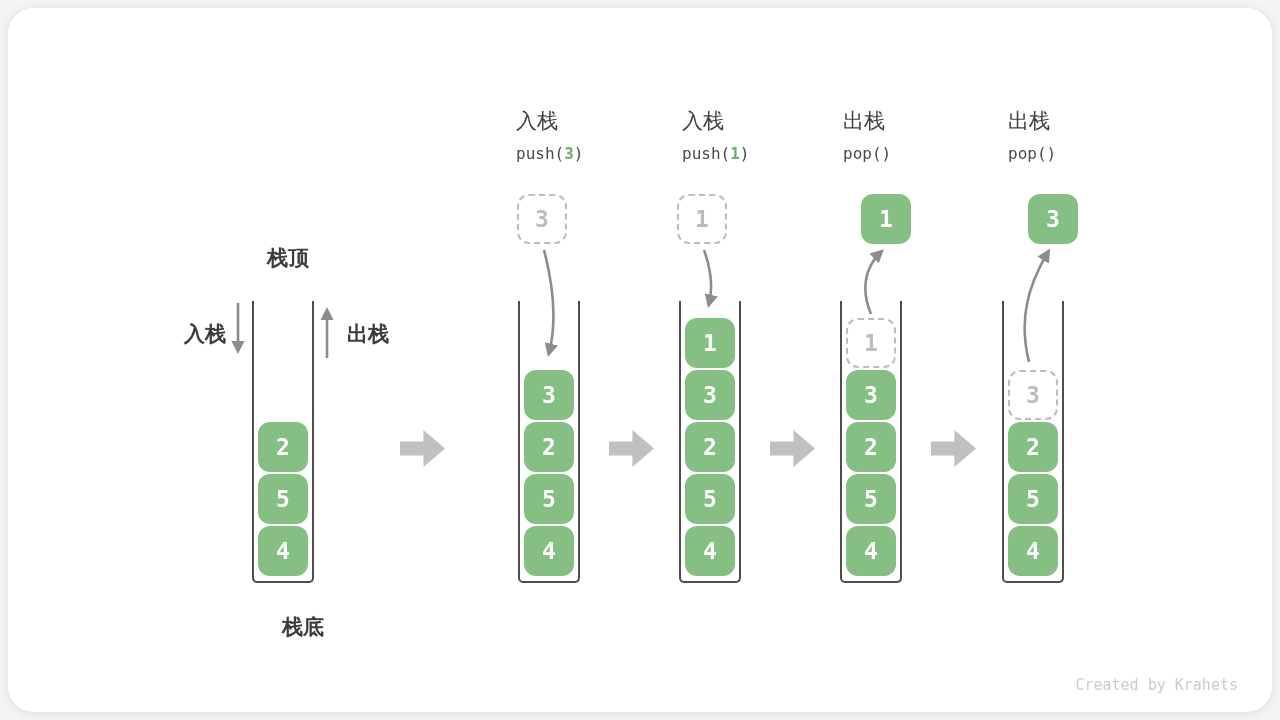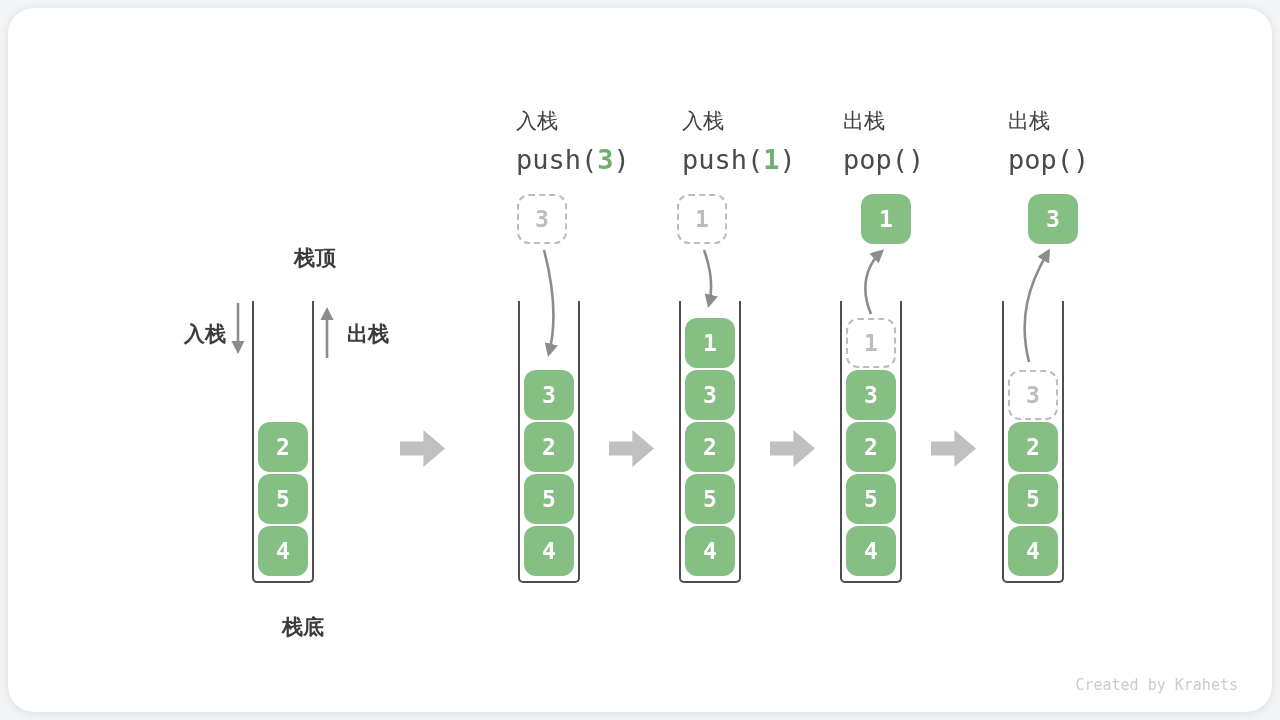--- a/index.html
+++ b/index.html
@@ -31,29 +31,29 @@
     font-family: "DejaVu Sans Mono", "Liberation Mono", monospace;
     font-size: 24px; font-weight: 600; color: #3a3a3a;
     letter-spacing: 1px;
   }
 
   
   .op { position: absolute; top: 107px; }
   .op-cn { font-size: 21px; font-weight: 500; color: #404040; margin-bottom: 9px; }
   .op-code {
     font-family: "DejaVu Sans Mono", "Liberation Mono", monospace;
-    font-size: 27px; color: #4a4a4a; font-weight: 500; text-align: right;
+    font-size: 16px; color: #4a4a4a; font-weight: 500; text-align: right;
   }
   .op-code .green { color: var(--code-green, #6fae6f); font-weight: 700; }
   .op-1 { left: 516px; } .op-2 { left: 682px; }
   .op-3 { left: 843px; } .op-4 { left: 1008px; }
 
   
   .lbl { position: absolute; font-size: 21px; font-weight: 700; color: #3b3b3b; }
-  .lbl-top    { left: 264px; top: 244px; width: 72px; text-align: right; }
+  .lbl-top    { left: 252px; top: 244px; width: 72px; text-align: center; }
   .lbl-bottom { left: 252px; top: 613px; width: 72px; text-align: right; }
   .lbl-push   { left: 168px; top: 320px; width: 58px; text-align: right; }
   .lbl-pop    { left: 347px; top: 320px; width: 58px; text-align: left; }
 
   
   .stack {
     position: absolute;
     top: 301px; width: 62px; height: 282px;
     border-left: 2px solid #4e4e4e;
     border-right: 2px solid #4e4e4e;

